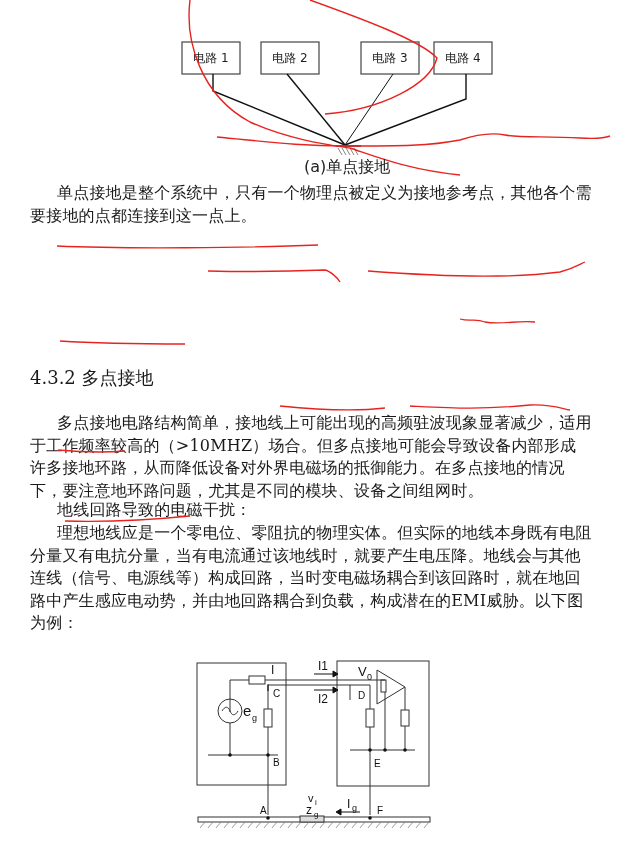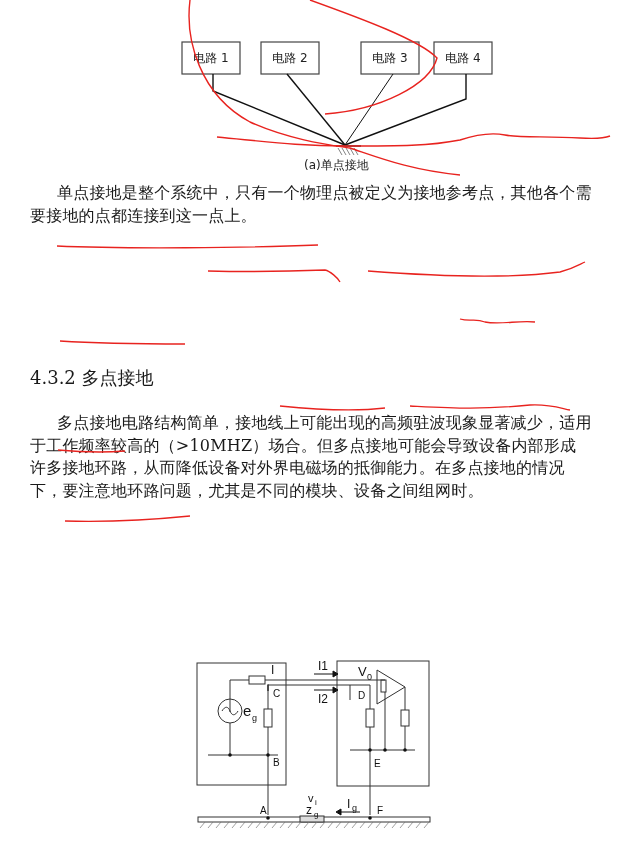--- a/index.html
+++ b/index.html
@@ -13,21 +13,21 @@
     svg.overlay { position: absolute; left: 0; top: 0; }
     .para {
       position: absolute; left: 30px; width: 562px;
       font-size: 16px; line-height: 22.5px; letter-spacing: 0.2px;
       margin: 0;
     }
     .indent { text-indent: 27px; }
     .heading { position: absolute; left: 30px; font-size: 18px; }
     .caption {
       position: absolute; left: 304px; top: 157px;
-      font-size: 12px; font-family: "DejaVu Sans", sans-serif; color: #222;
+      font-size: 16px; font-family: "DejaVu Sans", sans-serif; color: #222;
     }
     .boxlabel {
       font-family: "DejaVu Sans", sans-serif; font-size: 12px; fill: #222;
     }
     .clabel { font-family: "Liberation Sans", sans-serif; fill: #111; }
   </style>
 </head>
 <body>
 
 <div class="page">
@@ -64,20 +64,22 @@
       <path d="M217,137 C270,142 300,146 345,146 C400,146 430,146 460,140 C475,135 490,132 505,135 C520,138 545,136 580,138 C595,139 605,138 610,136"></path>
     </g>
   </svg>
   <div class="caption">(a)单点接地</div>
 
   <p class="para indent" style="top:182px;">单点接地是整个系统中，只有一个物理点被定义为接地参考点，其他各个需要接地的点都连接到这一点上。</p>
 
   <div class="heading" style="top:366px;">4.3.2  多点接地</div>
   <p class="para indent" style="top:412px;">多点接地电路结构简单，接地线上可能出现的高频驻波现象显著减少，适用于工作频率较高的（&gt;10MHZ）场合。但多点接地可能会导致设备内部形成许多接地环路，从而降低设备对外界电磁场的抵御能力。在多点接地的情况下，要注意地环路问题，尤其是不同的模块、设备之间组网时。</p>
 
+  <p class="para indent" style="top:499px;">地线回路导致的电磁干扰：</p>
+  <p class="para indent" style="top:522px;">理想地线应是一个零电位、零阻抗的物理实体。但实际的地线本身既有电阻分量又有电抗分量，当有电流通过该地线时，就要产生电压降。地线会与其他连线（信号、电源线等）构成回路，当时变电磁场耦合到该回路时，就在地回路中产生感应电动势，并由地回路耦合到负载，构成潜在的EMI威胁。以下图为例：</p>
 
   <svg class="overlay" width="630" height="841" style="pointer-events:none;">
     <g stroke="#e8231f" stroke-width="1.3" fill="none">
       <path d="M57,246 C120,249 250,248 318,245"></path>
       <path d="M208,271 C250,272 300,271 325,270 C330,271 338,278 340,282"></path>
       <path d="M368,271 C420,275 500,280 560,272 C575,268 580,264 585,262"></path>
       <path d="M460,319 C470,322 475,318 485,322 C500,325 520,320 535,322"></path>
       <path d="M60,341 C90,343 150,344 185,344"></path>
       <path d="M280,406 C320,410 360,411 385,408"></path>
       <path d="M410,406 C450,408 480,410 530,405 C550,404 560,408 570,410"></path>

